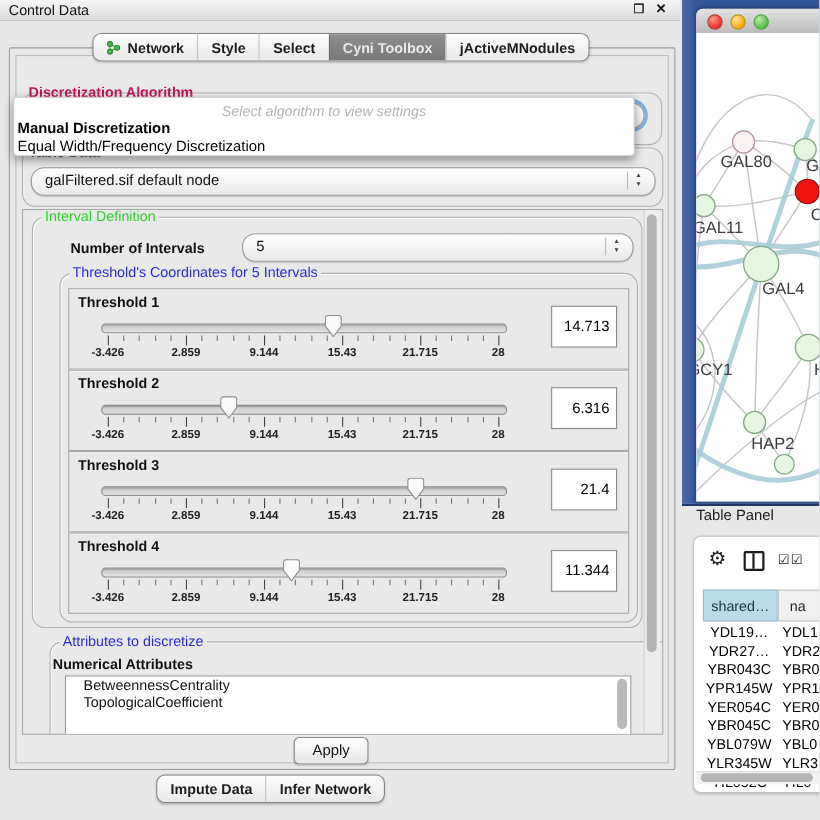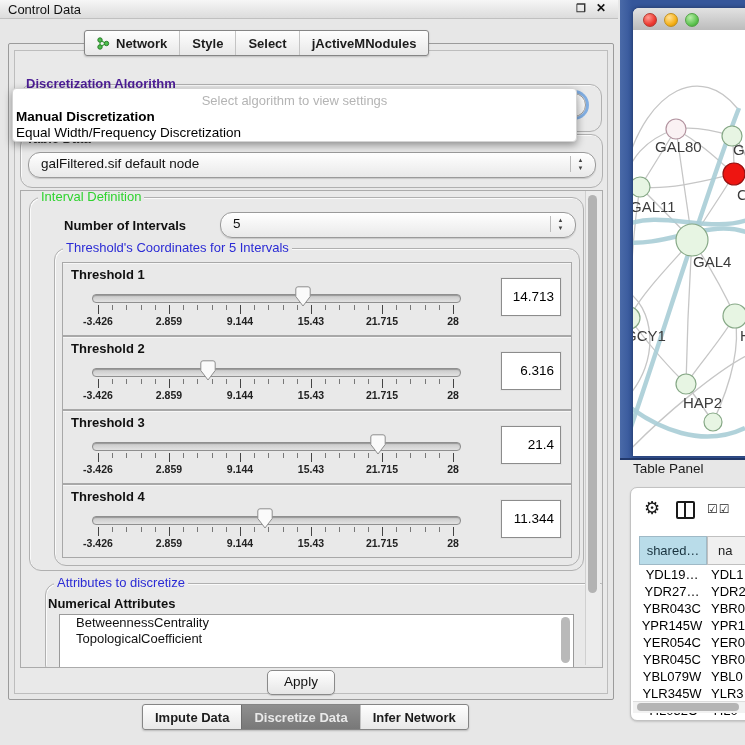--- a/index.html
+++ b/index.html
@@ -7,47 +7,47 @@
   #root{position:relative;width:745px;height:745px;overflow:hidden;background:#e7e7e7;}
   .abs{position:absolute;}
 
   
   #cp-header{left:0;top:0;width:618px;height:18px;background:linear-gradient(#f6f6f6,#dcdcdc);border-bottom:1px solid #c0c0c0;}
   #cp-title{left:8px;top:2px;font-size:13px;color:#111;}
   #cp-float{left:576px;top:2px;font-size:11px;color:#333;font-weight:bold;}
   #cp-close{left:596px;top:1px;font-size:12px;color:#111;font-weight:bold;}
 
   
-  .seg{display:flex;border:1px solid #858585;border-radius:3px;overflow:hidden;
+  .seg{display:flex;border:1px solid #858585;border-radius:8px;overflow:hidden;
        background:linear-gradient(#fefefe,#e8e8e8);box-shadow:0 1px 2px rgba(0,0,0,.2);}
   .seg .tab{display:flex;align-items:center;padding:0 12px;height:24px;font-size:13px;font-weight:600;color:#1c1c1c;border-left:1px solid #c4c4c4;white-space:nowrap;}
   .seg .tab:first-child{border-left:none;}
   .seg .tab.sel{background:linear-gradient(#8f8f8f,#787878);color:#e9e9e9;border-left-color:#6d6d6d;}
   #top-tabs{left:84px;top:30px;z-index:30;}
   #bottom-tabs{left:142px;top:704px;z-index:30;}
   .net-ico{width:13px;height:13px;margin-right:6px;}
 
   
   #main-panel{left:8px;top:43px;width:604px;height:655px;border:1px solid #9b9b9b;background:#e7e7e7;border-radius:2px;}
   #inner-panel{left:14px;top:50px;width:592px;height:642px;border:1px solid #bdbdbd;background:#e9e9e9;}
 
   .group{border:1px solid #b0b0b0;border-radius:12px;box-shadow:inset 1px 1px 0 rgba(255,255,255,.75);}
   .group-label{position:absolute;top:-8px;left:8px;padding:0 3px;background:#e9e9e9;font-size:13px;line-height:14px;}
   .glabel-green{color:var(--group-title-green);}
   .glabel-blue{color:var(--group-title-blue);}
 
   #algo-group{left:20px;top:84px;width:580px;height:46px;}
-  #algo-label{left:26px;top:76px;font-size:13px;font-weight:bold;color:#4c1d95;z-index:5;}
+  #algo-label{left:26px;top:76px;font-size:13px;font-weight:bold;color:#be185d;z-index:5;}
   #algo-combo{left:60px;top:93px;width:524px;height:22px;border-radius:12px;background:linear-gradient(#ffffff,#ececec);
       border:1px solid #9a9a9a;box-shadow:0 0 0 3px rgba(110,163,224,.85);z-index:6;}
 
   
   #algo-popup{left:12px;top:88px;width:563px;height:52px;background:#fff;border-radius:4px;
       box-shadow:0 3px 9px rgba(0,0,0,.4);z-index:20;border:1px solid #d4d4d4;}
-  #popup-hint{left:0;top:4px;width:100%;text-align:center;font-size:13px;color:#b4b4b4;}
+  #popup-hint{left:0;top:4px;width:100%;text-align:center;font-size:13px;color:#b4b4b4;font-style:italic;}
   #popup-opt1{left:3px;top:20px;font-size:13.5px;font-weight:bold;color:#000;}
   #popup-opt2{left:3px;top:36px;font-size:13.5px;color:#000;}
 
   #tabledata-group{left:20px;top:134px;width:581px;height:52px;}
   #tabledata-label{left:26px;top:131px;font-size:13px;font-weight:bold;color:#2e2e2e;z-index:5;}
   .combo{border:1px solid #9a9a9a;border-radius:12px;background:linear-gradient(#ffffff,#e9e9e9);box-shadow:0 1px 1px rgba(0,0,0,.15);}
   .combo .val{position:absolute;left:12px;top:3px;font-size:13.5px;color:#111;white-space:nowrap;}
   .stepper{position:absolute;right:9px;top:3px;width:11px;font-size:6px;line-height:8px;color:#444;text-align:center;}
   .stepper:before{content:"";position:absolute;left:-5px;top:0px;bottom:0px;border-left:1px solid #bbb;}
   #tabledata-combo{left:28px;top:152px;width:566px;height:24px;}
@@ -139,20 +139,23 @@
         <circle cx="3" cy="10" r="2.2" fill="#4cbf4c" stroke="#2c7c2c"></circle>
         <circle cx="9.5" cy="6.5" r="2.2" fill="#4cbf4c" stroke="#2c7c2c"></circle>
       </svg>
       <span>Network</span>
     </div>
     <div class="tab">
         <span>Style</span>
       </div>
     <div class="tab">
         <span>Select</span>
+      </div>
+    <div class="tab sel">
+        <span>Cyni Toolbox</span>
       </div>
     <div class="tab">
         <span>jActiveMNodules</span>
       </div>
   </div>
 
   <div class="abs" id="main-panel"></div>
   <div class="abs" id="inner-panel"></div>
 
   <div class="abs group" id="algo-group"></div>
@@ -391,23 +394,20 @@
   <div class="abs" id="vscroll">
       <div class="thumb"></div>
     </div>
 
   <div class="abs" id="apply-btn">Apply</div>
 
   <div class="abs seg" id="bottom-tabs">
     <div class="tab">
         <span>Impute Data</span>
       </div>
-    <div class="tab sel">
-        <span>Discretize Data</span>
-      </div>
     <div class="tab">
         <span>Infer Network</span>
       </div>
   </div>
 
   <div class="abs" id="net-frame"></div>
   <div class="abs" id="net-win">
     <div id="net-titlebar">
       <div class="light" id="light-red"></div>
       <div class="light" id="light-yellow"></div>

